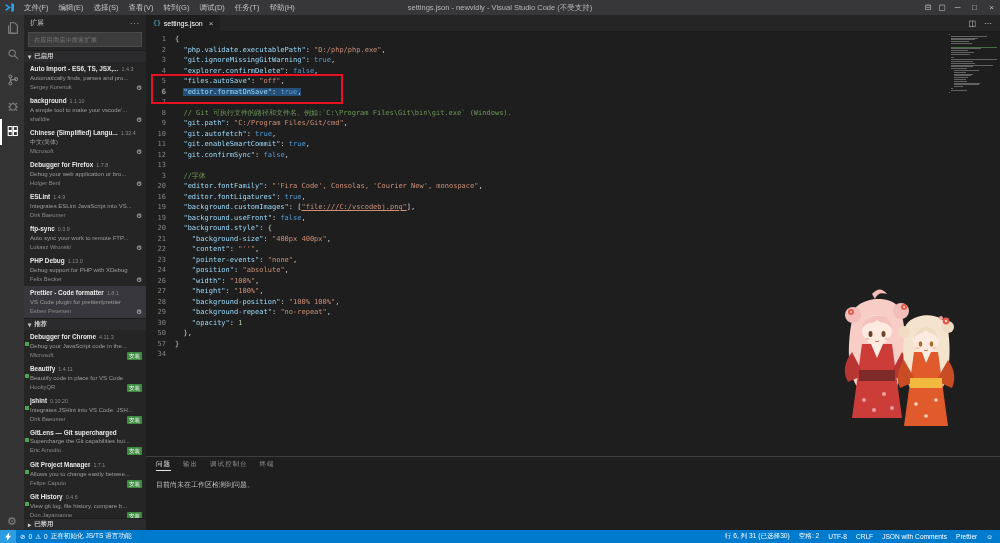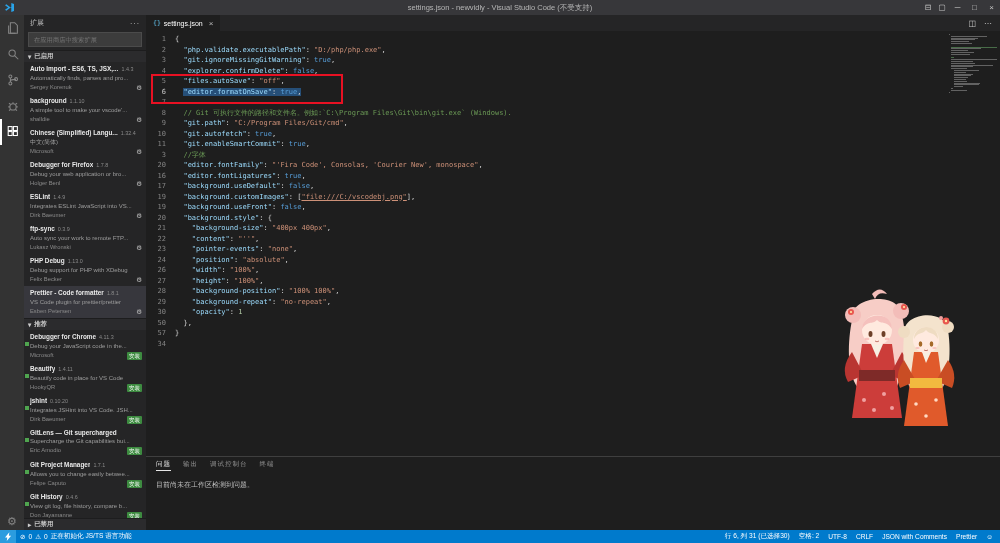--- a/index.html
+++ b/index.html
@@ -94,20 +94,30 @@
   .sb-ico{font-size:6.5px;}
   .sb-right{margin-left:auto;display:flex;gap:9px;padding-right:7px;white-space:nowrap;align-items:center;}
 </style>
 </head>
 <body>
 
 <div class="app">
 
   <div class="titlebar">
     <span class="vslogo"></span>
+    <span style="display:flex;">
+        <span class="menu-item">文件(F)</span>
+        <span class="menu-item">编辑(E)</span>
+        <span class="menu-item">选择(S)</span>
+        <span class="menu-item">查看(V)</span>
+        <span class="menu-item">转到(G)</span>
+        <span class="menu-item">调试(D)</span>
+        <span class="menu-item">任务(T)</span>
+        <span class="menu-item">帮助(H)</span>
+      </span>
     <span class="window-title">settings.json - newvidly - Visual Studio Code (不受支持)</span>
     <span class="titlebar-right">
         <span class="layout-icon">⊟</span>
         <span class="layout-icon">▢</span>
         <span class="win-btn">─</span>
         <span class="win-btn">□</span>
         <span class="win-btn">×</span>
       </span>
   </div>
 
@@ -361,24 +371,25 @@
           <div class="code-line"><span class="gutter">2</span><span class="lc"><span class="tok-w">  </span><span class="tok-k">"php.validate.executablePath"</span><span class="tok-w">: </span><span class="tok-s">"D:/php/php.exe"</span><span class="tok-w">,</span></span></div>
           <div class="code-line"><span class="gutter">3</span><span class="lc"><span class="tok-w">  </span><span class="tok-k">"git.ignoreMissingGitWarning"</span><span class="tok-w">: </span><span class="tok-b">true</span><span class="tok-w">,</span></span></div>
           <div class="code-line"><span class="gutter">4</span><span class="lc"><span class="tok-w">  </span><span class="tok-k">"explorer.confirmDelete"</span><span class="tok-w">: </span><span class="tok-b">false</span><span class="tok-w">,</span></span></div>
           <div class="code-line"><span class="gutter">5</span><span class="lc"><span class="tok-w">  </span><span class="tok-k">"files.autoSave"</span><span class="tok-w">: </span><span class="tok-s">"off"</span><span class="tok-w">,</span></span></div>
           <div class="code-line"><span class="gutter cur">6</span><span class="lc"><span class="tok-w">  </span><span class="sel"><span class="tok-k">"editor.formatOnSave"</span><span class="tok-w">: </span><span class="tok-b">true</span><span class="tok-w">,</span></span></span></div>
           <div class="code-line"><span class="gutter">7</span><span class="lc"></span></div>
           <div class="code-line"><span class="gutter">8</span><span class="lc"><span class="tok-w">  </span><span class="tok-c">// Git 可执行文件的路径和文件名。例如:`C:\Program Files\Git\bin\git.exe` (Windows).</span></span></div>
           <div class="code-line"><span class="gutter">9</span><span class="lc"><span class="tok-w">  </span><span class="tok-k">"git.path"</span><span class="tok-w">: </span><span class="tok-s">"C:/Program Files/Git/cmd"</span><span class="tok-w">,</span></span></div>
           <div class="code-line"><span class="gutter">10</span><span class="lc"><span class="tok-w">  </span><span class="tok-k">"git.autofetch"</span><span class="tok-w">: </span><span class="tok-b">true</span><span class="tok-w">,</span></span></div>
           <div class="code-line"><span class="gutter">11</span><span class="lc"><span class="tok-w">  </span><span class="tok-k">"git.enableSmartCommit"</span><span class="tok-w">: </span><span class="tok-b">true</span><span class="tok-w">,</span></span></div>
+          <div class="code-line"><span class="gutter">12</span><span class="lc"><span class="tok-w">  </span><span class="tok-k">"git.confirmSync"</span><span class="tok-w">: </span><span class="tok-b">false</span><span class="tok-w">,</span></span></div>
+          <div class="code-line"><span class="gutter">13</span><span class="lc"></span></div>
           <div class="code-line"><span class="gutter">3</span><span class="lc"><span class="tok-w">  </span><span class="tok-c">//字体</span></span></div>
           <div class="code-line"><span class="gutter">20</span><span class="lc"><span class="tok-w">  </span><span class="tok-k">"editor.fontFamily"</span><span class="tok-w">: </span><span class="tok-s">"'Fira Code', Consolas, 'Courier New', monospace"</span><span class="tok-w">,</span></span></div>
           <div class="code-line"><span class="gutter">16</span><span class="lc"><span class="tok-w">  </span><span class="tok-k">"editor.fontLigatures"</span><span class="tok-w">: </span><span class="tok-b">true</span><span class="tok-w">,</span></span></div>
-          <div class="code-line"><span class="gutter">17</span><span class="lc"><span class="tok-w">  </span><span class="tok-k">"background.useDefault"</span><span class="tok-w">: </span><span class="tok-b">false</span><span class="tok-w">,</span></span></div>
           <div class="code-line"><span class="gutter">19</span><span class="lc"><span class="tok-w">  </span><span class="tok-k">"background.customImages"</span><span class="tok-w">: [</span><span class="tok-u">"file:///C:/vscodebj.png"</span><span class="tok-w">],</span></span></div>
           <div class="code-line"><span class="gutter">19</span><span class="lc"><span class="tok-w">  </span><span class="tok-k">"background.useFront"</span><span class="tok-w">: </span><span class="tok-b">false</span><span class="tok-w">,</span></span></div>
           <div class="code-line"><span class="gutter">20</span><span class="lc"><span class="tok-w">  </span><span class="tok-k">"background.style"</span><span class="tok-w">: {</span></span></div>
           <div class="code-line"><span class="gutter">21</span><span class="lc"><span class="tok-w">    </span><span class="tok-k">"background-size"</span><span class="tok-w">: </span><span class="tok-s">"400px 400px"</span><span class="tok-w">,</span></span></div>
           <div class="code-line"><span class="gutter">22</span><span class="lc"><span class="tok-w">    </span><span class="tok-k">"content"</span><span class="tok-w">: </span><span class="tok-s">"''"</span><span class="tok-w">,</span></span></div>
           <div class="code-line"><span class="gutter">23</span><span class="lc"><span class="tok-w">    </span><span class="tok-k">"pointer-events"</span><span class="tok-w">: </span><span class="tok-s">"none"</span><span class="tok-w">,</span></span></div>
           <div class="code-line"><span class="gutter">24</span><span class="lc"><span class="tok-w">    </span><span class="tok-k">"position"</span><span class="tok-w">: </span><span class="tok-s">"absolute"</span><span class="tok-w">,</span></span></div>
           <div class="code-line"><span class="gutter">26</span><span class="lc"><span class="tok-w">    </span><span class="tok-k">"width"</span><span class="tok-w">: </span><span class="tok-s">"100%"</span><span class="tok-w">,</span></span></div>
           <div class="code-line"><span class="gutter">27</span><span class="lc"><span class="tok-w">    </span><span class="tok-k">"height"</span><span class="tok-w">: </span><span class="tok-s">"100%"</span><span class="tok-w">,</span></span></div>
           <div class="code-line"><span class="gutter">28</span><span class="lc"><span class="tok-w">    </span><span class="tok-k">"background-position"</span><span class="tok-w">: </span><span class="tok-s">"100% 100%"</span><span class="tok-w">,</span></span></div>

